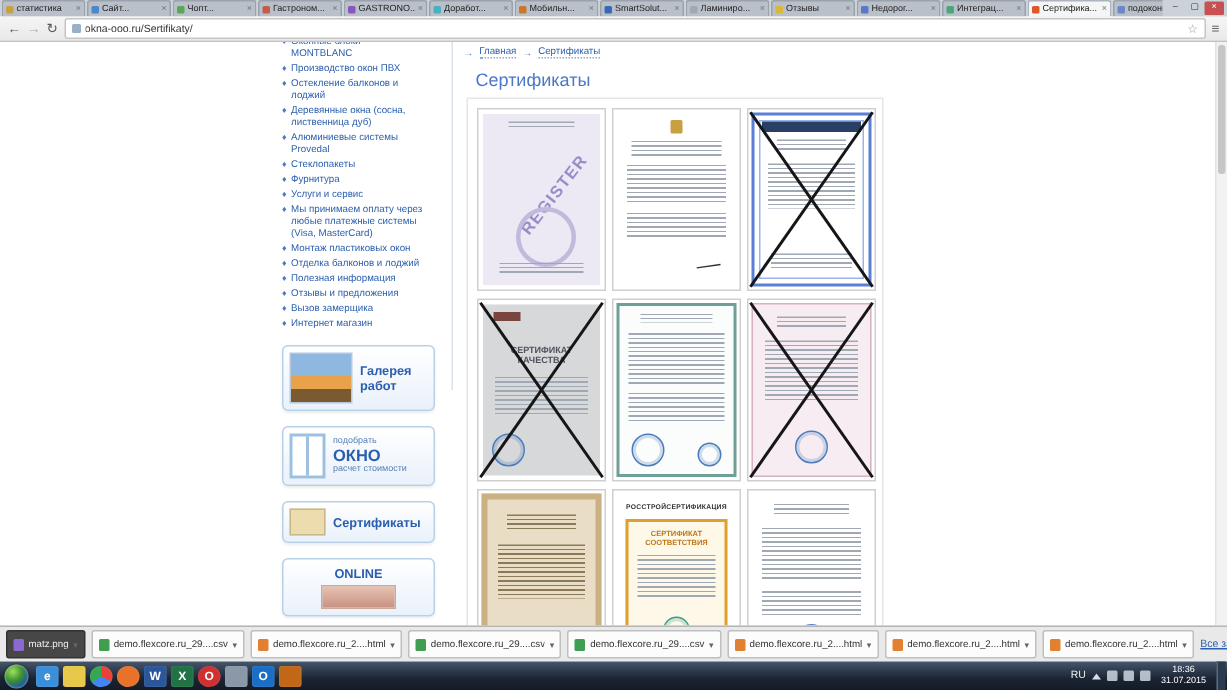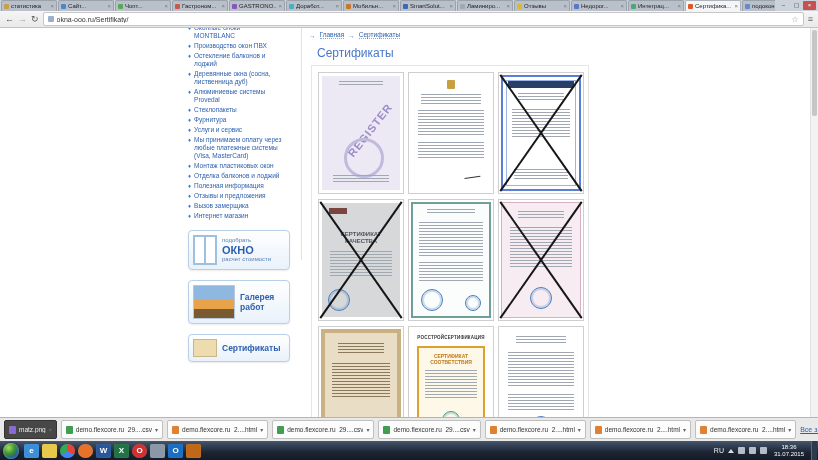--- a/index.html
+++ b/index.html
@@ -301,38 +301,42 @@
             <span class="blt">♦</span>
             <span class="mlabel">Вызов замерщика</span>
           </div>
         <div class="mi">
             <span class="blt">♦</span>
             <span class="mlabel">Интернет магазин</span>
           </div>
       </div>
 
       <div class="promo">
+        <div class="pg-img"></div>
+        <div class="p-title">Галерея работ</div>
+      </div>
+
+      <div class="promo">
         <div class="win-ic"></div>
         <div>
           <div class="p-sub">подобрать</div>
           <div class="p-big">ОКНО</div>
           <div class="p-sub">расчет стоимости</div>
         </div>
       </div>
 
       <div class="promo">
-        <div class="pg-img"></div>
-        <div class="p-title">Галерея работ</div>
-      </div>
-
-      <div class="promo">
         <div class="cert-img"></div>
         <div class="p-title">Сертификаты</div>
       </div>
 
+      <div class="promo col">
+        <div class="p-title">ONLINE</div>
+        <div class="online-photo"></div>
+      </div>
     </div>
 
     <div class="main">
       <div class="breadcrumb">
         <span class="bc-arrow">→</span>
         <span class="bc-link">Главная</span>
         <span class="bc-arrow">→</span>
         <span class="bc-link">Сертификаты</span>
       </div>
       <div class="page-title">Сертификаты</div>

